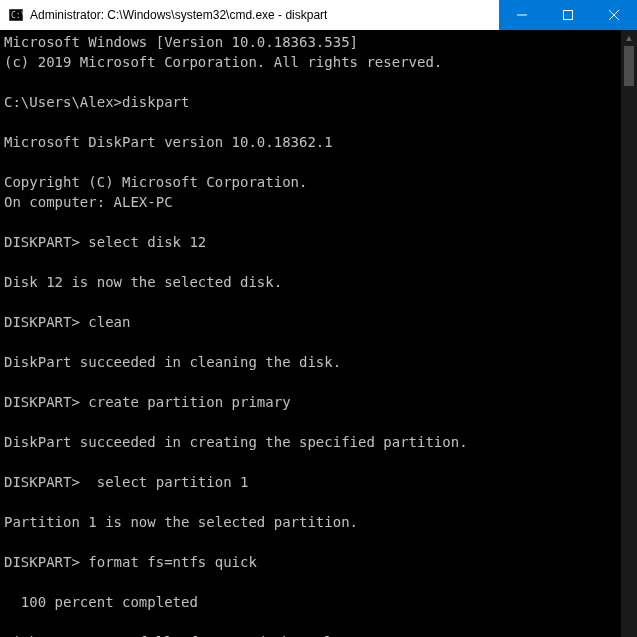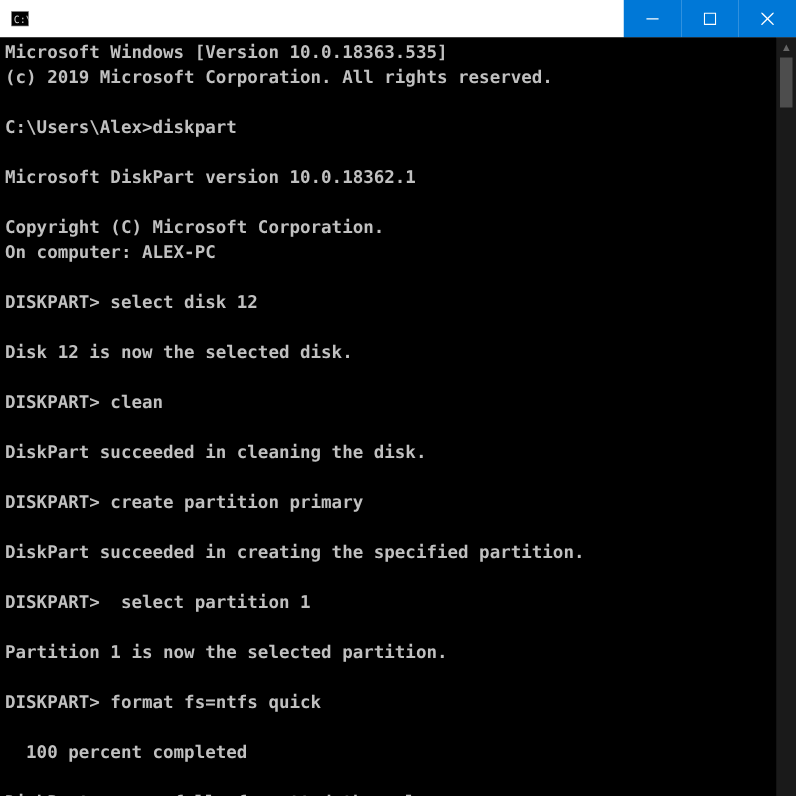--- a/index.html
+++ b/index.html
@@ -91,33 +91,34 @@
   }
   .scrollbar .arrow.up { top: 0; }
   .scrollbar .thumb {
     position: absolute;
     left: 3px;
     right: 3px;
     top: 16px;
     height: 40px;
     background: #4d4d4d;
   }
-  .line { min-height: 20px; font-weight: bold; }
+  .line { min-height: 20px; }
 </style>
 </head>
 <body>
 
 <div class="window">
   <div class="titlebar">
     <span class="app-icon">
       <svg width="14" height="12" viewBox="0 0 14 12">
         <rect x="0" y="0" width="14" height="12" fill="#000" stroke="#888" stroke-width="1"></rect>
         <text x="2" y="9" font-size="8" fill="#ccc" font-family="monospace">C:\</text>
       </svg>
     </span>
+    <span class="title-text">Administrator: C:\Windows\system32\cmd.exe - diskpart</span>
     <span class="spacer"></span>
     <div class="win-controls">
       <div class="win-btn min">
         <svg width="10" height="10" viewBox="0 0 10 10">
             <line x1="0" y1="5" x2="10" y2="5" stroke="#fff" stroke-width="1"></line>
           </svg>
       </div>
       <div class="win-btn max">
         <svg width="10" height="10" viewBox="0 0 10 10">
             <rect x="0.5" y="0.5" width="9" height="9" fill="none" stroke="#fff" stroke-width="1"></rect>

